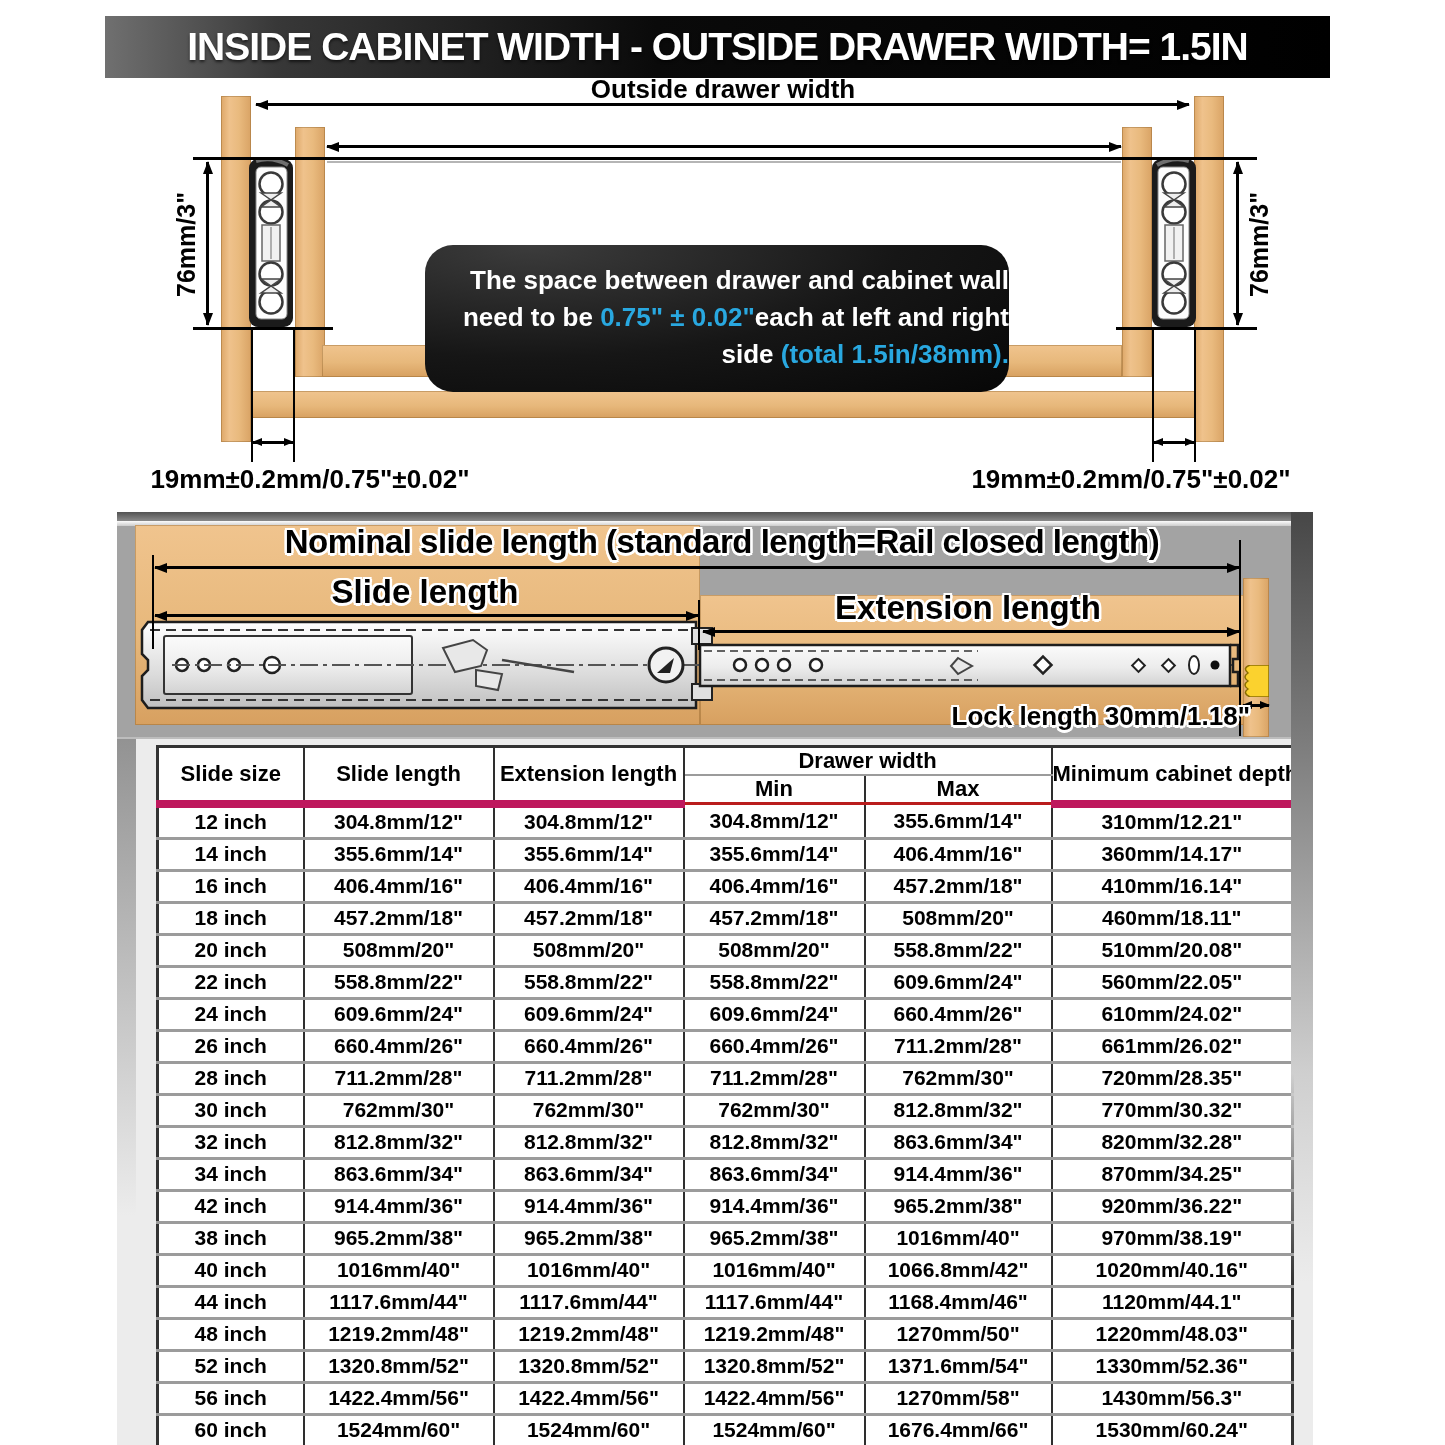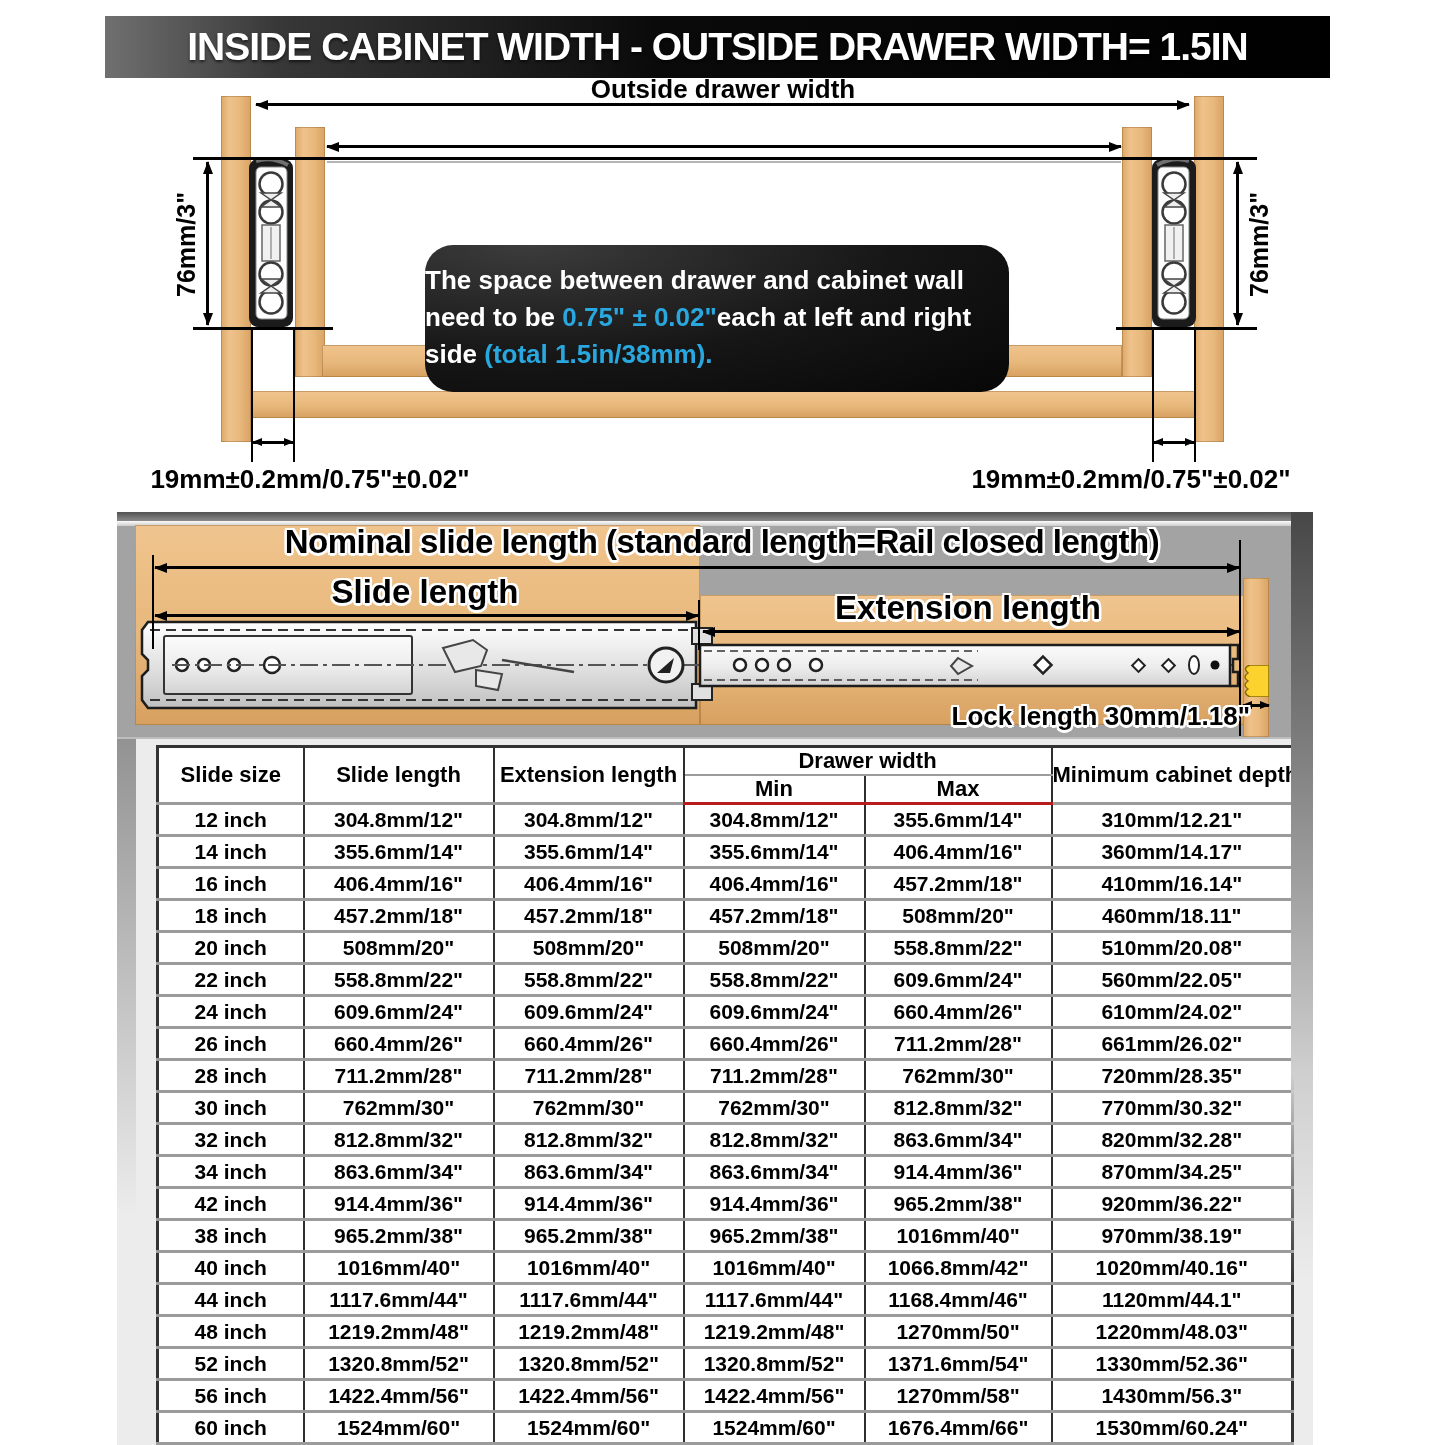--- a/index.html
+++ b/index.html
@@ -34,21 +34,21 @@
   
   .titlebar{position:absolute;left:105px;top:16px;width:1225px;height:62px;
     background:linear-gradient(90deg,#707070 0%,#383838 14%,#0a0a0a 45%,#000 100%);
     display:flex;align-items:center;justify-content:center;}
   .titlebar span{color:#fff;font-size:39px;font-weight:bold;letter-spacing:-1px;
     text-shadow:0 2px 3px rgba(0,0,0,.6);}
 
   
   .note-box{position:absolute;left:425px;top:183px;width:584px;height:147px;border-radius:28px;
     background:radial-gradient(140% 170% at 18% 0%,#3c3c3c 0%,#161616 45%,#000 100%);
-    color:#fff;font-weight:bold;font-size:26px;line-height:37px;text-align:left;padding-top:17px;box-sizing:border-box;}
+    color:#fff;font-weight:bold;font-size:26px;line-height:37px;text-align:right;padding-top:17px;box-sizing:border-box;}
   .blue{color:#29a8e0;}
 
   
   .lower{position:absolute;left:117px;top:512px;width:1196px;height:933px;background:#ececec;}
   .lower .band-left{position:absolute;left:0;top:0;width:19px;height:82%;
     background:linear-gradient(180deg,#5c5c5c 0%,#8c8c8c 25%,#b7b7b7 55%,rgba(236,236,236,0) 92%);}
   .lower .band-right{position:absolute;right:0;top:0;width:22px;height:86%;
     background:linear-gradient(180deg,#474747 0%,#7f7f7f 30%,#cfcfcf 70%,rgba(236,236,236,0) 96%);}
 
   .rail-panel{position:absolute;left:0;top:0;width:1196px;height:225px;background:#a3a3a3;border-bottom:2px solid #bdbdbd;}
@@ -56,21 +56,21 @@
   .frame-top-silver{position:absolute;left:0;top:9px;width:100%;height:5px;background:linear-gradient(180deg,#fbfbfb,#cccccc);}
   .outline{text-shadow:-2px -2px 0 #fff,2px -2px 0 #fff,-2px 2px 0 #fff,2px 2px 0 #fff,0 -2.5px 0 #fff,0 2.5px 0 #fff,-2.5px 0 0 #fff,2.5px 0 0 #fff;}
 
   
   table.spec{position:absolute;left:39px;top:233px;width:1135px;border-collapse:collapse;table-layout:fixed;
     background:#fff;border:3px solid #333;}
   table.spec th,table.spec td{border-left:2px solid #2e2e2e;border-right:2px solid #2e2e2e;
     border-top:3px solid #9b9b9b;border-bottom:3px solid #9b9b9b;
     font-weight:bold;color:#000;text-align:center;padding:0;overflow:hidden;white-space:nowrap;}
   table.spec thead th{font-size:22px;height:22px;border-top:none;}
-  table.spec thead th.deep{border-bottom:2px solid #be185d;}
+  table.spec thead th.deep{border-bottom:8px solid #be185d;}
   table.spec thead th.dl{border-bottom:2px solid #9b9b9b;}
   table.spec thead tr.sub th{border-bottom:3px solid #b91c1c;}
   table.spec tbody td{font-size:21px;height:29px;}
 </style>
 </head>
 <body>
 
 <div class="canvas">
 
   <div class="titlebar">

